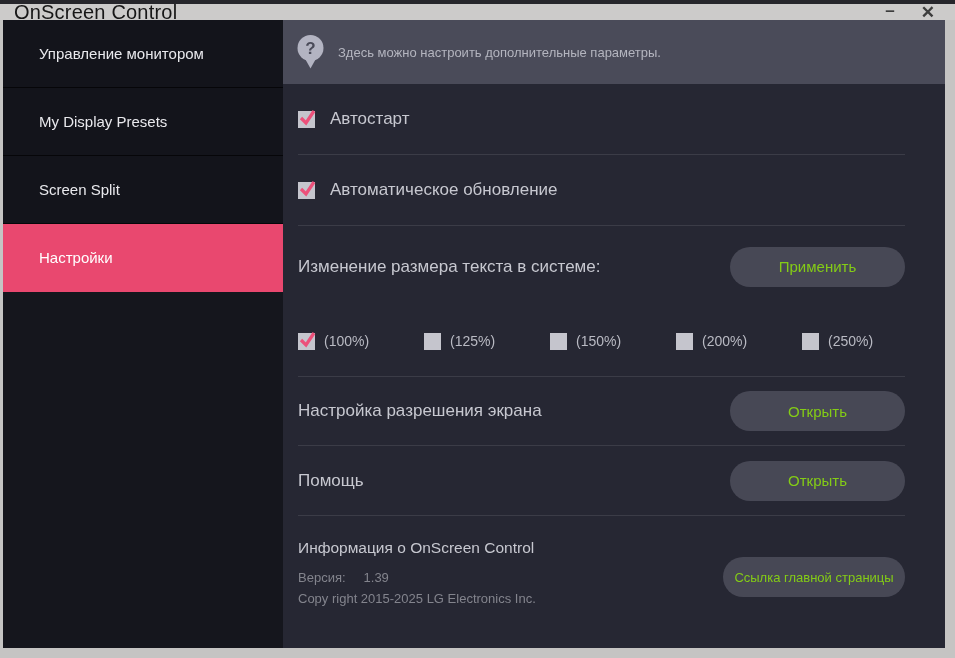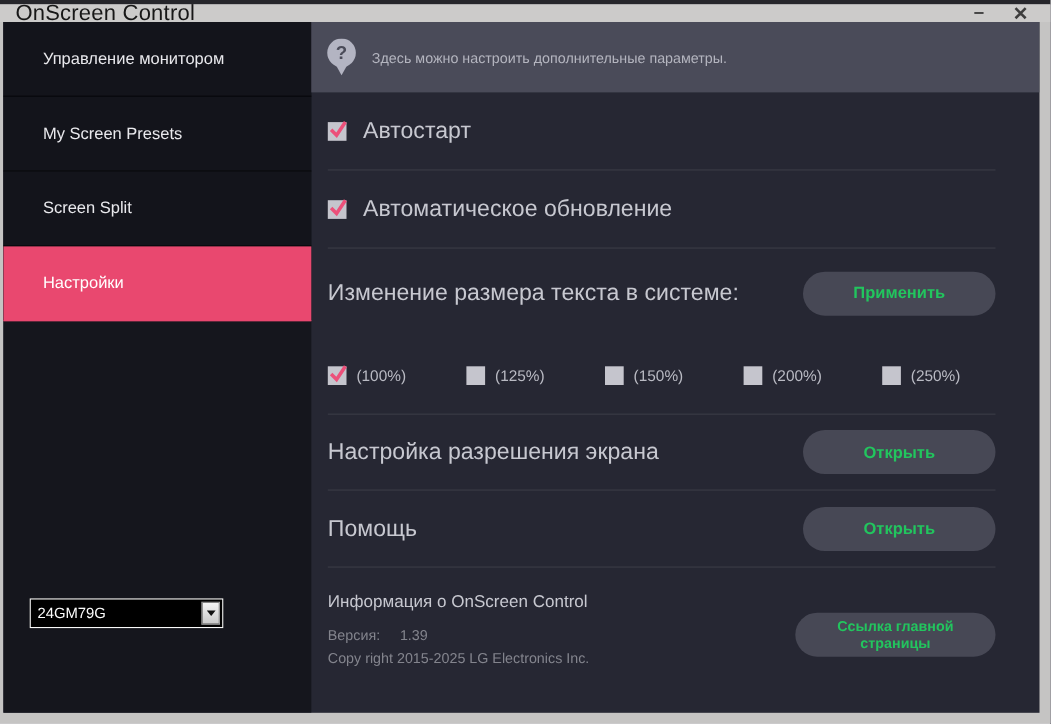--- a/index.html
+++ b/index.html
@@ -45,37 +45,37 @@
   .infobar-text{font-size:13px;color:#b4b5bf;}
 
   .content{flex:1;padding:0 40px 0 15px;display:flex;flex-direction:column;}
   .row{display:flex;align-items:center;box-sizing:border-box;}
   .row.bordered{border-bottom:1px solid #3b3c47;}
   .row-autostart,.row-autoupdate{height:71px;}
   .row-textsize{height:81px;}
   .row-percents{height:70px;}
   .row-resolution{height:69px;}
   .row-help{height:70px;gap:14px;}
-  .row-label{font-size:21px;color:#c7c8d0;}
+  .row-label{font-size:17px;color:#c7c8d0;}
   .spacer{flex:1;}
 
   .checkbox{
     position:relative;width:17px;height:17px;background:#c5c5cd;flex-shrink:0;cursor:pointer;
   }
   .checkbox svg{position:absolute;left:-1px;top:-4px;display:none;}
   .checkbox.checked svg{display:block;}
   .cb-label{margin-left:15px;}
   .pct-group{width:126px;display:flex;}
   .pct-group:last-child{width:auto;}
   .pct-label{margin-left:9px;font-size:14px;color:#b9bac3;}
 
   .pill-btn{
     width:175px;height:40px;border-radius:20px;background:#474855;border:none;
-    color:#22c55e;font-size:15px;font-family:"Liberation Sans",sans-serif;
-    display:flex;align-items:center;justify-content:center;cursor:pointer;flex-shrink:0;font-weight:bold;
+    color:#84cc16;font-size:15px;font-family:"Liberation Sans",sans-serif;
+    display:flex;align-items:center;justify-content:center;cursor:pointer;flex-shrink:0;
   }
   .pill-btn.small-text{font-size:13px;width:182px;}
 
   .row-about{position:relative;padding-top:23px;flex:1;}
   .about-heading{font-size:15.5px;color:#c7c8d0;}
   .about-version{margin-top:13px;font-size:13px;color:#83848d;}
   .about-version .ver-value{margin-left:18px;}
   .about-copyright{margin-top:6px;font-size:13px;color:#83848d;}
   .row-about .pill-btn{position:absolute;right:0;top:41px;}
 </style>
@@ -94,37 +94,29 @@
   </div>
 
   <div class="frame">
     <div class="app">
 
       <div class="sidebar">
         <div class="menu-item">
           <span>Управление монитором</span>
         </div>
         <div class="menu-item">
-          <span>My Screen Presets</span>
+          <span>My Display Presets</span>
         </div>
         <div class="menu-item">
           <span>Screen Split</span>
         </div>
         <div class="menu-item active">
           <span>Настройки</span>
         </div>
 
-        <div class="sidebar-bottom">
-          <div class="combobox">
-            <span class="cb-value">24GM79G</span>
-            <span class="cb-arrow">
-              <span class="caret-down"></span>
-            </span>
-          </div>
-        </div>
       </div>
 
       <div class="main">
 
         <div class="infobar">
           <svg class="help-pin" viewBox="0 0 27 34">
             <circle cx="13.5" cy="13" r="13" fill="#b3b4c2"></circle>
             <path d="M6.5 21 L13.5 33.5 L20.5 21 Z" fill="#b3b4c2"></path>
             <text x="13.5" y="19" text-anchor="middle" font-size="17" font-weight="bold" fill="#4a4b59" font-family="Liberation Sans, sans-serif">?</text>
           </svg>

